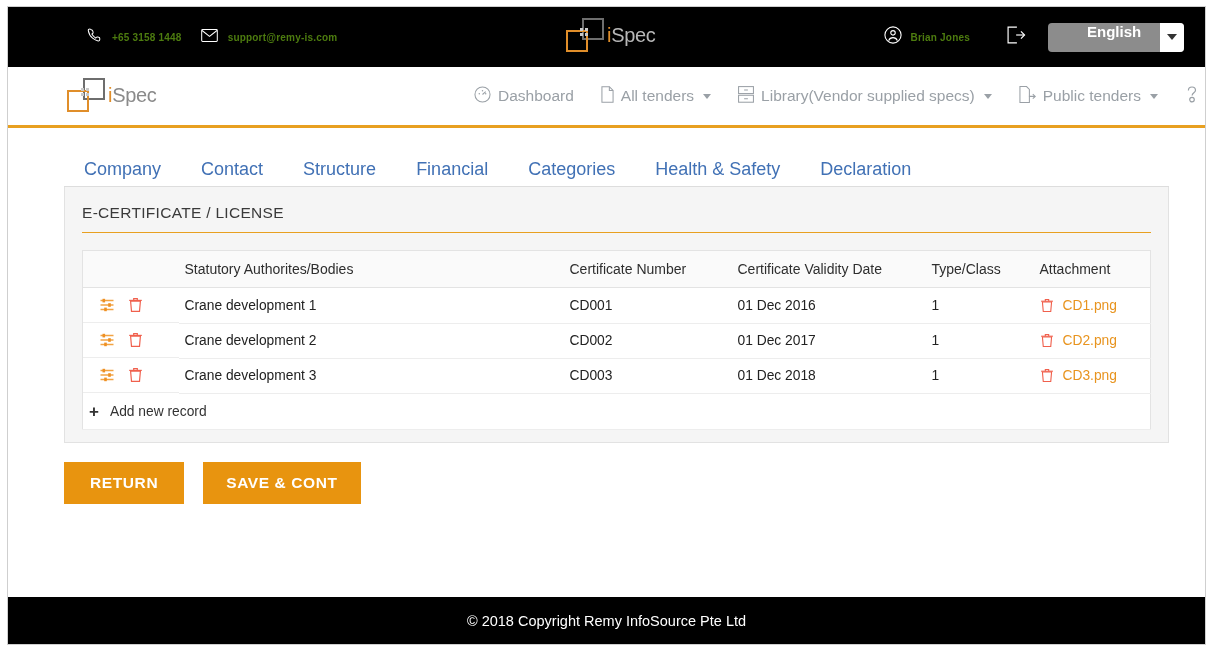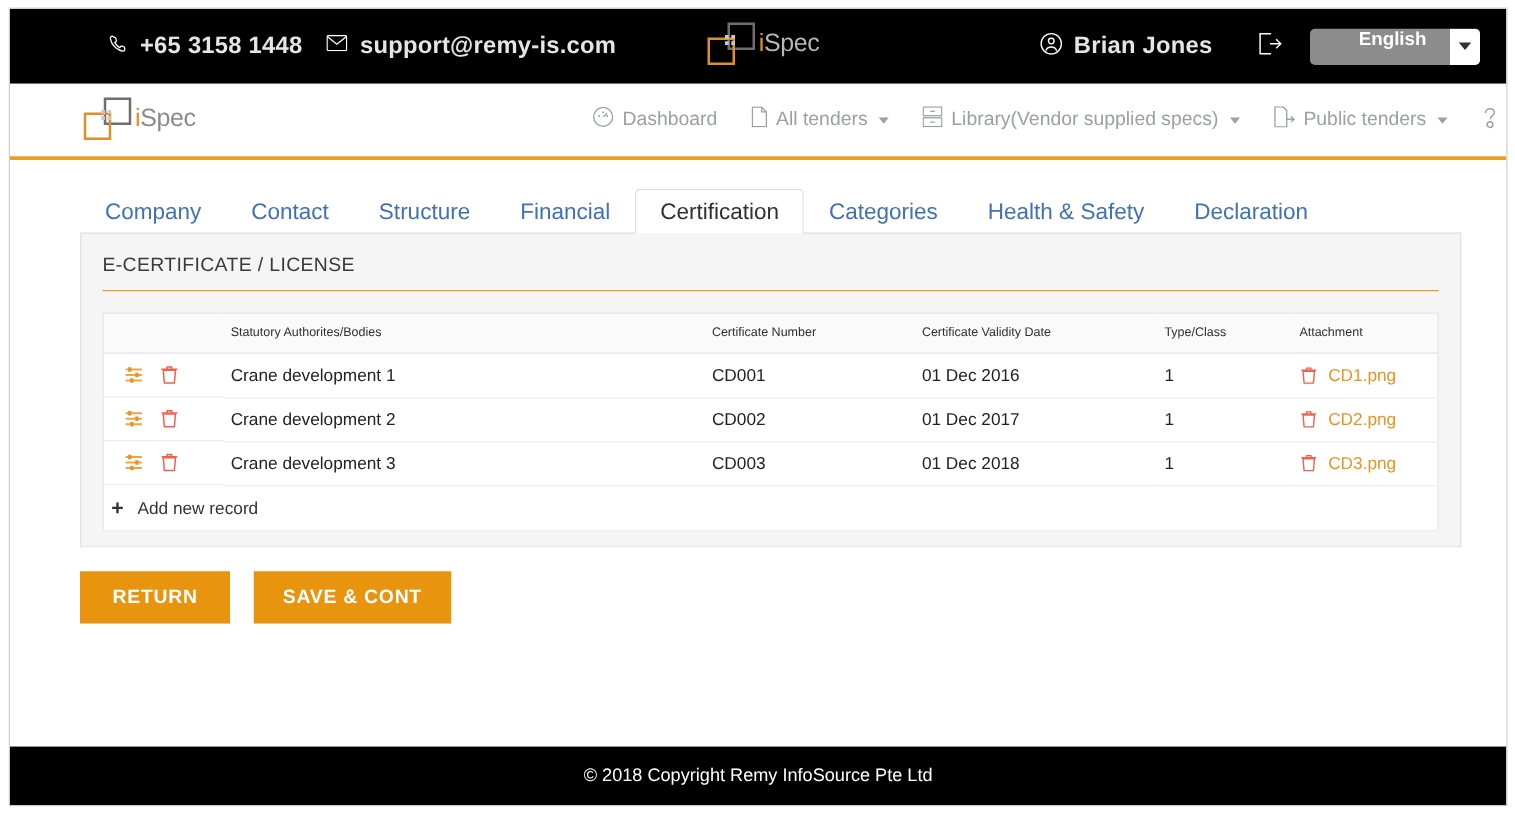--- a/index.html
+++ b/index.html
@@ -33,22 +33,22 @@
     align-items: center;
     position: relative;
     flex: 0 0 60px;
   }
   .topbar-left {
     display: flex; align-items: center;
     margin-left: 79px;
     gap: 10px;
   }
   .tb-text {
-    color: #e5e5e5;
-    font-size: 19px;
+    color: #4d7c0f;
+    font-size: 10px;
     font-weight: bold;
     letter-spacing: .2px;
     white-space: nowrap;
   }
   .icon-phone, .icon-mail, .icon-user, .icon-logout { display:inline-block; }
 
   .topbar-logo {
     position: absolute;
     left: 558px; top: 11px;
     display: flex; align-items: center; gap: 3px;
@@ -233,21 +233,21 @@
   }
   table.grid {
     width: 100%;
     border-collapse: collapse;
     background: #ffffff;
     border: 1px solid #e3e3e3;
     table-layout: fixed;
   }
   table.grid thead th {
     background: #fafafa;
-    font-size: 10px;
+    font-size: 14px;
     font-weight: normal;
     color: #2e2e2e;
     text-align: left;
     padding: 10px 6px;
     border-bottom: 1px solid #e3e3e3;
     white-space: nowrap;
   }
   table.grid td {
     font-size: 13.8px;
     color: #222222;
@@ -458,21 +458,20 @@
 
   <div class="content">
 
 
     <div class="tabs-wrap">
       <div class="tabs">
         <div class="tab">Company</div>
         <div class="tab">Contact</div>
         <div class="tab">Structure</div>
         <div class="tab">Financial</div>
-        <div class="tab active">Certification</div>
         <div class="tab">Categories</div>
         <div class="tab">Health &amp; Safety</div>
         <div class="tab">Declaration</div>
       </div>
     </div>
 
     <div class="panel">
       <div class="panel-title">E-CERTIFICATE / LICENSE</div>
 
       <table class="grid">

